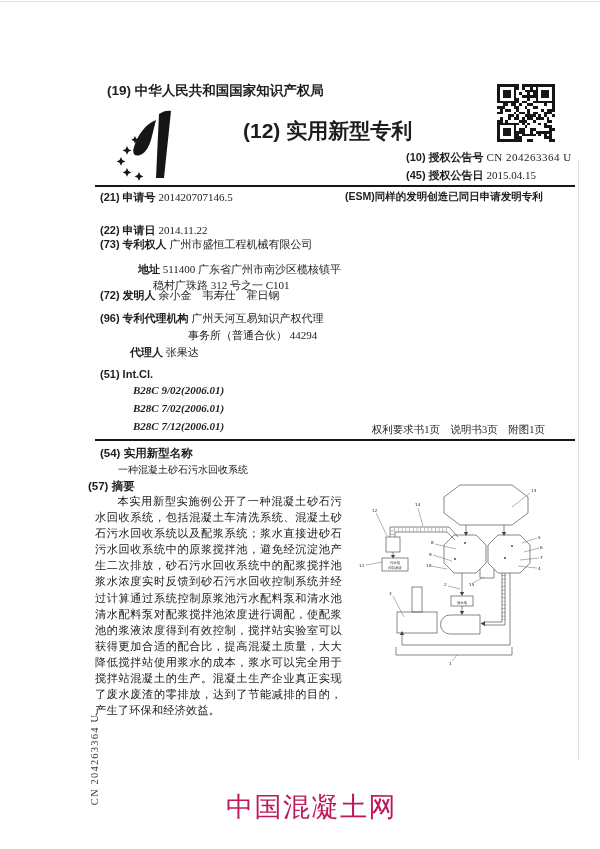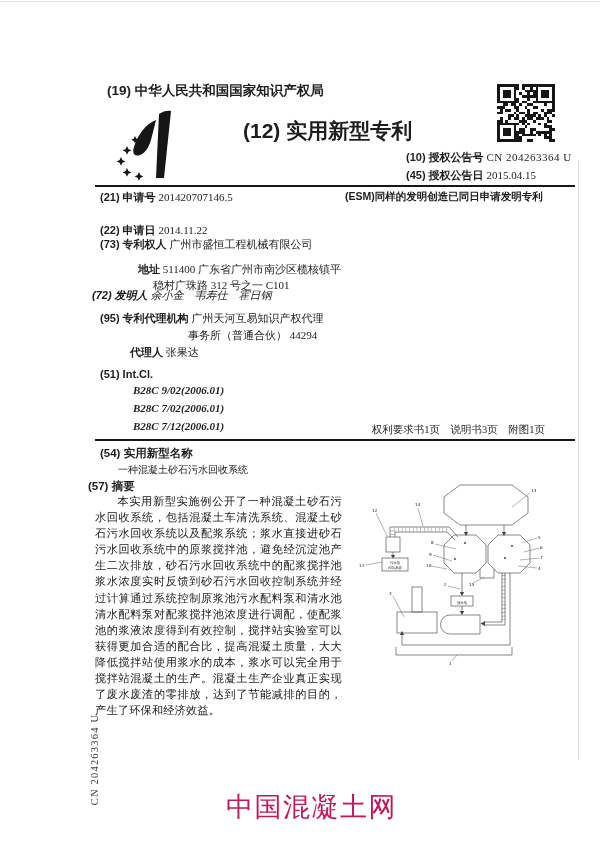--- a/index.html
+++ b/index.html
@@ -315,27 +315,27 @@
 <div class="abs row" style="left:100px;top:237px;">
   <span class="lbl">(73) 专利权人</span>
   <span class="val">广州市盛恒工程机械有限公司</span>
 </div>
 <div class="abs row" style="left:138px;top:254px;margin-top:8px;">
   <span class="lbl">地址</span>
   <span class="val">511400 广东省广州市南沙区榄核镇平</span>
 </div>
 <div class="abs row val" style="left:153px;top:278px;">稳村广珠路 312 号之一 C101</div>
 
-<div class="abs row" style="left:92px;top:288px;font-style:italic;">
+<div class="abs row" style="left:100px;top:288px;">
   <span class="lbl">(72) 发明人</span>
   <span class="val">余小金　韦寿仕　霍日钢</span>
 </div>
 
 <div class="abs row" style="left:100px;top:311px;">
-  <span class="lbl">(95) 专利代理机构</span>
+  <span class="lbl">(96) 专利代理机构</span>
   <span class="val">广州天河互易知识产权代理</span>
 </div>
 <div class="abs row val" style="left:188px;top:328px;">事务所（普通合伙） 44294</div>
 <div class="abs row" style="left:130px;top:345px;">
   <span class="lbl">代理人</span>
   <span class="val">张果达</span>
 </div>
 
 <div class="abs row lbl" style="left:100px;top:367px;">(51) Int.Cl.</div>
 <div class="abs ipc" style="left:133px;top:384px;">B28C 9/02(2006.01)</div>

